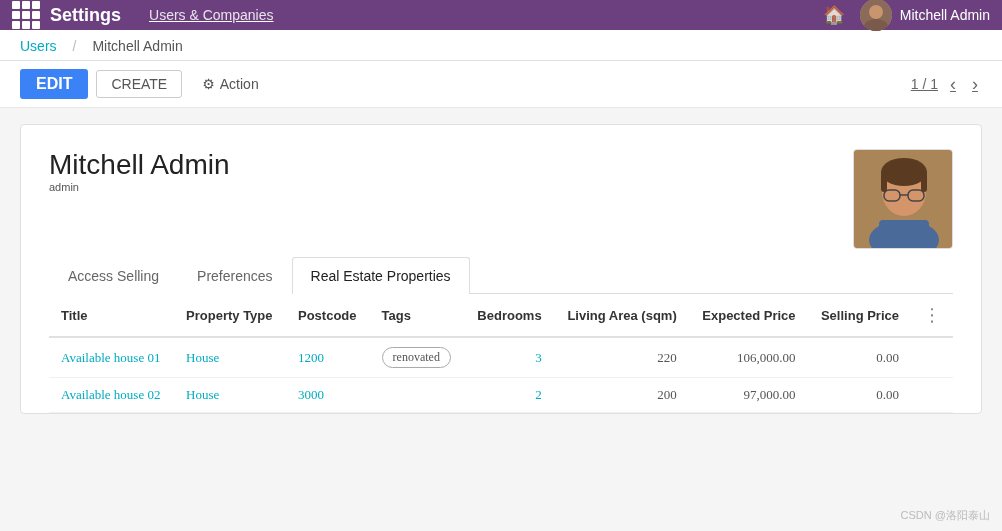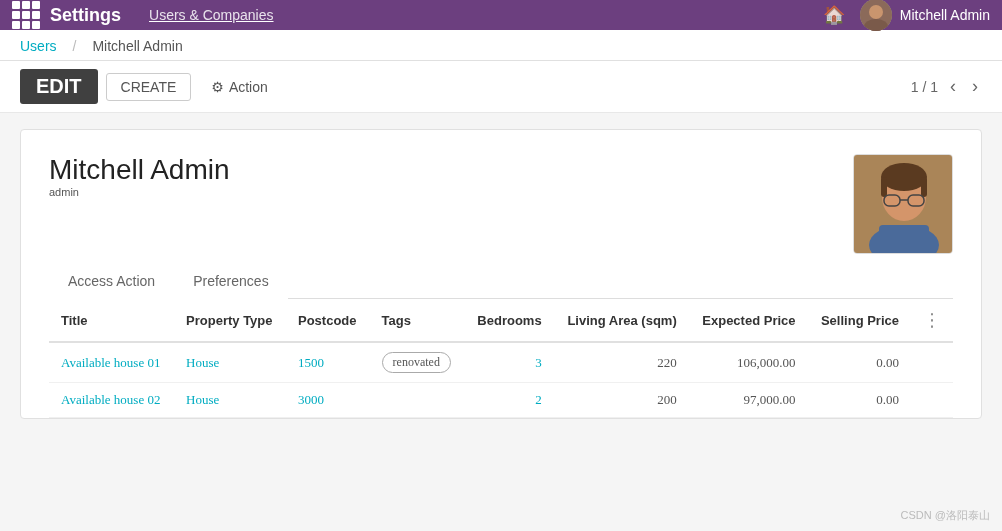--- a/index.html
+++ b/index.html
@@ -45,26 +45,26 @@
     
     .action-bar {
       background: white;
       padding: 8px 20px;
       display: flex;
       align-items: center;
       gap: 8px;
       border-bottom: 1px solid #e8e8e8;
     }
     .btn-edit {
-      background: #404040;
+      background: #3b82f6;
       color: white;
       border: none;
       padding: 6px 16px;
       border-radius: 3px;
-      font-size: 20px;
+      font-size: 16px;
       font-weight: 600;
       cursor: pointer;
     }
     .btn-create {
       background: white;
       color: #555;
       border: 1px solid #ccc;
       padding: 5px 14px;
       border-radius: 3px;
       font-size: 14px;
@@ -74,21 +74,21 @@
       background: white;
       color: #555;
       border: none;
       padding: 5px 12px;
       border-radius: 3px;
       font-size: 14px;
       cursor: pointer;
       display: flex; align-items: center; gap: 5px;
     }
     .action-spacer { flex: 1; }
-    .pagination { display: flex; align-items: center; gap: 8px; color: #666; font-size: 14px; }
+    .pagination { display: flex; align-items: center; gap: 8px; color: #666; font-size: 14px; text-decoration: underline; }
     .pag-btn { background: none; border: none; cursor: pointer; color: #666; font-size: 18px; padding: 2px 4px; }
 
     
     .main-content { padding: 16px 20px; }
     .record-card {
       background: white;
       border: 1px solid #e0e0e0;
       border-radius: 4px;
       padding: 24px 28px 0 28px;
       position: relative;
@@ -244,24 +244,27 @@
 
           <ellipse cx="50" cy="90" rx="35" ry="20" fill="#4a6a9a"></ellipse>
 
           <rect x="25" y="70" width="50" height="30" fill="#4a6a9a" rx="4"></rect>
         </svg>
       </div>
     </div>
 
     <div class="tabs">
       <div class="tab">
-        <span>Access Action</span>
+        <span>Access Selling</span>
       </div>
       <div class="tab">
         <span>Preferences</span>
+      </div>
+      <div class="tab active">
+        <span>Real Estate Properties</span>
       </div>
     </div>
 
     <table class="data-table">
       <thead>
         <tr>
           <th>Title</th>
           <th>Property Type</th>
           <th>Postcode</th>
           <th>Tags</th>
@@ -271,21 +274,21 @@
           <th class="right">Selling Price</th>
           <th class="col-options">
             <button class="col-options-btn">⋮</button>
           </th>
         </tr>
       </thead>
       <tbody id="table-body">
       <tr>
       <td><a class="cell-link">Available house 01</a></td>
       <td><a class="cell-link">House</a></td>
-      <td><a class="cell-link">1500</a></td>
+      <td><a class="cell-link">1200</a></td>
       <td><span class="cell-tag">renovated</span></td>
       <td class="right"><a class="cell-link">3</a></td>
       <td class="right">220</td>
       <td class="right">106,000.00</td>
       <td class="right">0.00</td>
       <td></td>
     </tr>
           <tr>
       <td><a class="cell-link">Available house 02</a></td>
       <td><a class="cell-link">House</a></td>

